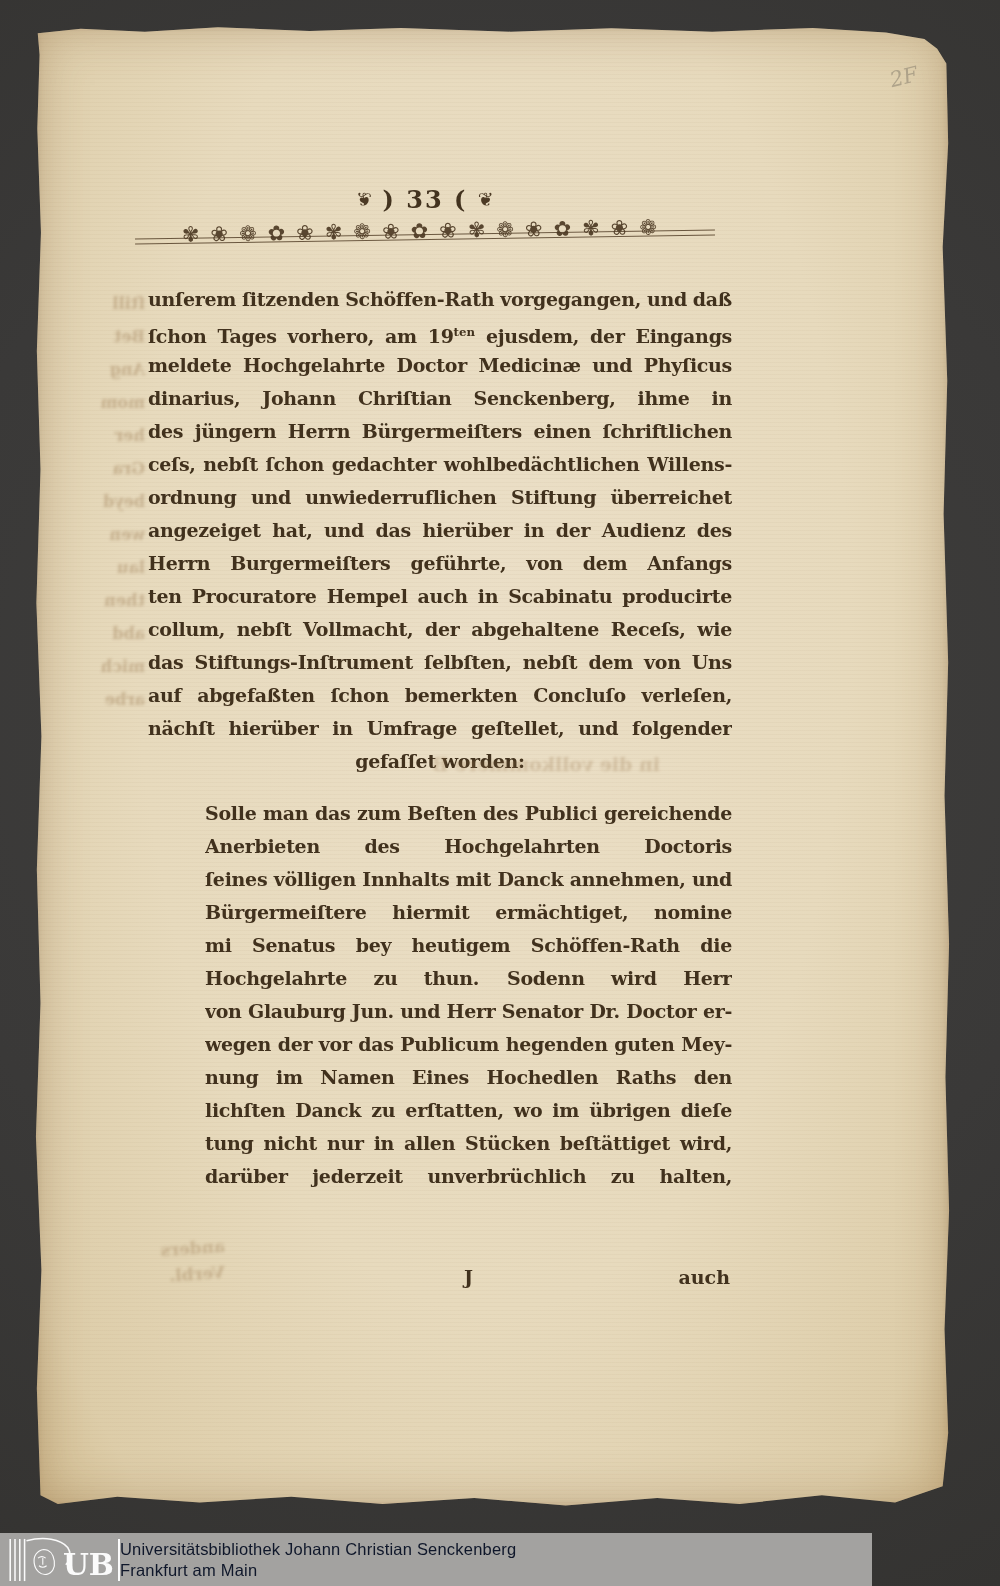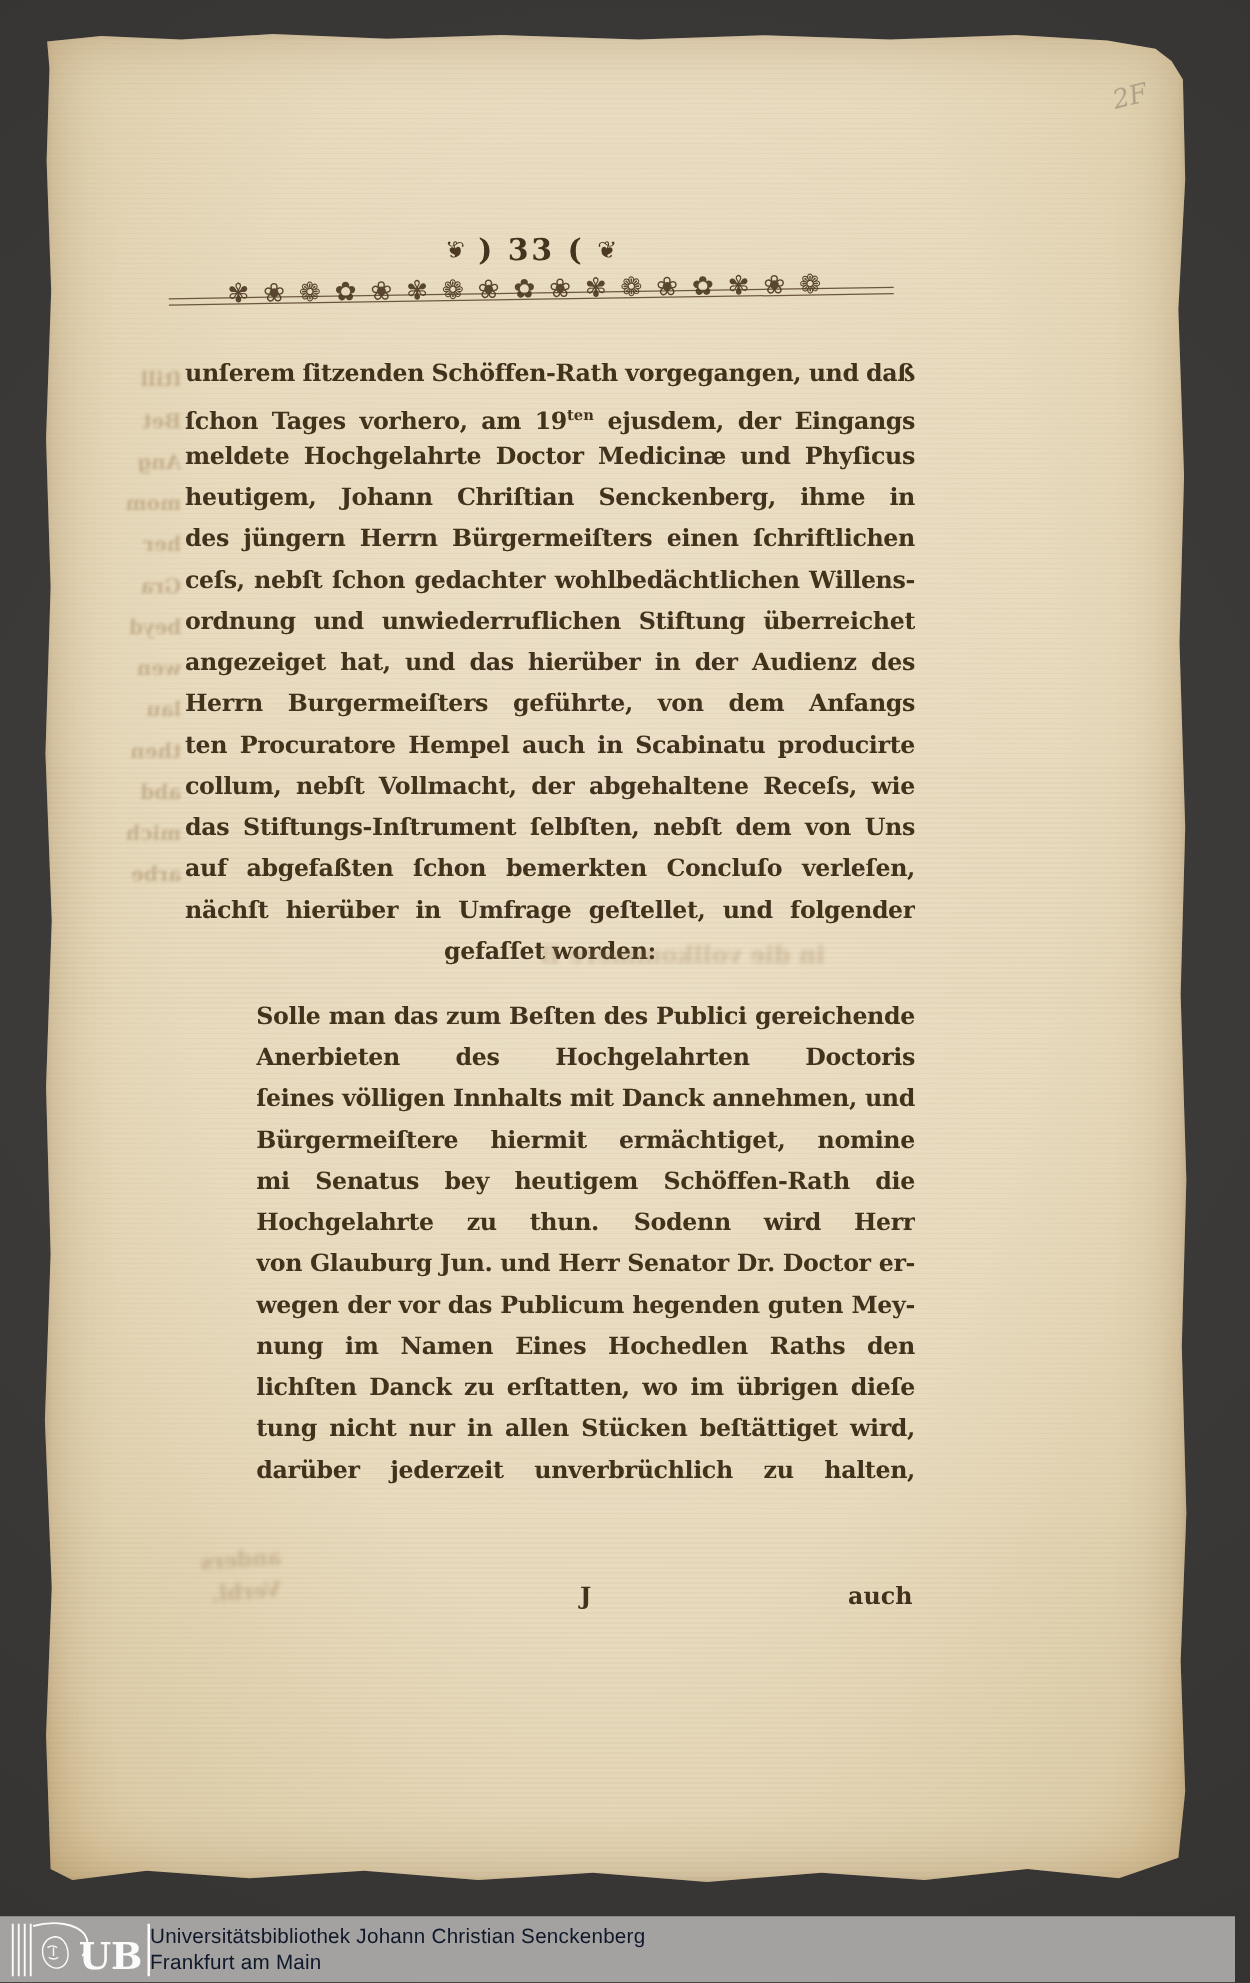--- a/index.html
+++ b/index.html
@@ -54,21 +54,21 @@
   .shadow-col{position:absolute;left:52px;top:262px;width:58px;color:#9b7a52;}
   .shadow-col .frag{height:33px;line-height:33px;font-size:16px;font-weight:700;
     transform:scaleX(-1);filter:blur(1.4px);opacity:.42;font-family:"DejaVu Serif",serif;}
   .ghost-mid{position:absolute;left:295px;top:728px;width:330px;color:#9b7a52;
     font-size:19px;font-weight:700;transform:scaleX(-1);filter:blur(1.8px);opacity:.32;
     font-family:"DejaVu Serif",serif;}
   .ghost-bottom{position:absolute;left:70px;top:1212px;width:120px;color:#9b7a52;}
   .ghost-bottom .frag{height:26px;line-height:26px;font-size:17px;font-weight:700;
     transform:scaleX(-1) rotate(4deg);filter:blur(1.6px);opacity:.38;font-family:"DejaVu Serif",serif;}
   
-  .footer{position:absolute;left:0;bottom:0;width:988px;height:53px;background:#a3a2a0;
+  .footer{position:absolute;left:0;bottom:0;width:872px;height:53px;background:#a3a2a0;
     display:flex;align-items:center;font-family:"Liberation Sans",sans-serif;}
   .logo-wrap{display:flex;align-items:center;height:100%;margin-left:7px;}
   .logo-svg{display:block;}
   .logo-sep{width:2px;height:42px;background:#fbfbfb;margin-left:3px;}
   .footer-text{margin-left:0;color:#0f172a;font-size:16.5px;line-height:21px;
     letter-spacing:.2px;}
 </style>
 </head>
 <body>
 
@@ -84,21 +84,21 @@
 
     <div class="orn-rule">
       <div class="bar"></div>
       <div class="glyphs">✾❀❁✿❀✾❁❀✿❀✾❁❀✿✾❀❁</div>
     </div>
 
     <div class="textblock p1">
         <div class="line"><span class="frak">unſerem ſitzenden Schöffen-Rath vorgegangen, und daß</span></div>
         <div class="line"><span class="frak">ſchon Tages vorhero, am </span><span class="latin">19</span><span class="latin sup">ten</span><span class="latin"> ejusdem,</span><span class="frak"> der Eingangs ge-</span></div>
         <div class="line"><span class="frak">meldete Hochgelahrte </span><span class="latin">Doctor Medicinæ</span><span class="frak"> und </span><span class="latin">Phyſicus Or-</span></div>
-        <div class="line"><span class="latin">heutigem,</span><span class="frak"> Johann Chriſtian Senckenberg, ihme in Beyſeyn</span></div>
+        <div class="line"><span class="latin">dinarius,</span><span class="frak"> Johann Chriſtian Senckenberg, ihme in Beyſeyn</span></div>
         <div class="line"><span class="frak">des jüngern Herrn Bürgermeiſters einen ſchriftlichen </span></div>
         <div class="line"><span class="latin">ceſs,</span><span class="frak"> nebſt ſchon gedachter wohlbedächtlichen Willens-Ver-</span></div>
         <div class="line"><span class="frak">ordnung und unwiederruflichen Stiftung überreichet habe,</span></div>
         <div class="line"><span class="frak">angezeiget hat, und das hierüber in der </span><span class="latin">Audienz</span><span class="frak"> des älteren</span></div>
         <div class="line"><span class="frak">Herrn Burgermeiſters geführte, von dem Anfangs berühr-</span></div>
         <div class="line"><span class="frak">ten </span><span class="latin">Procuratore</span><span class="frak"> Hempel auch </span><span class="latin">in Scabinatu producirte Proto-</span></div>
         <div class="line"><span class="latin">collum,</span><span class="frak"> nebſt Vollmacht, der abgehaltene </span><span class="latin">Receſs,</span><span class="frak"> wie auch</span></div>
         <div class="line"><span class="frak">das Stiftungs-</span><span class="latin">Inſtrument</span><span class="frak"> ſelbſten, nebſt dem von Uns dar-</span></div>
         <div class="line"><span class="frak">auf abgefaßten ſchon bemerkten </span><span class="latin">Concluſo</span><span class="frak"> verleſen, hier-</span></div>
         <div class="line"><span class="frak">nächſt hierüber in Umfrage geſtellet, und folgender Schluß</span></div>

